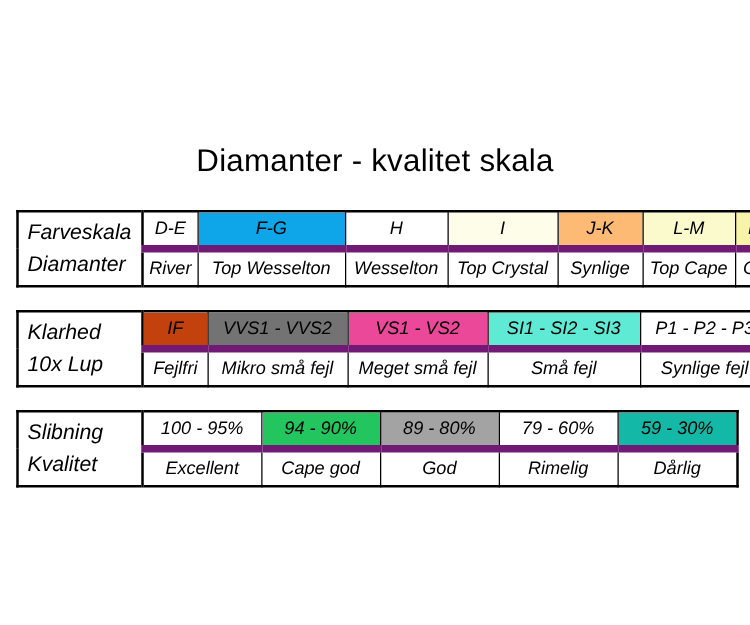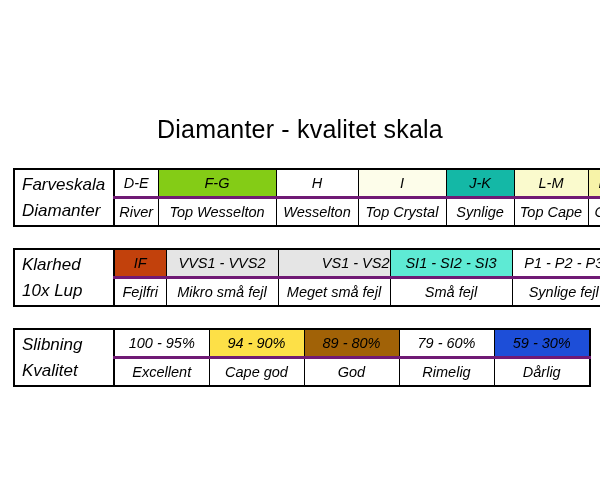--- a/index.html
+++ b/index.html
@@ -70,21 +70,21 @@
     border-top: none;
     border-bottom: none;
     border-right: 2px solid #000000;
   }
   .scale-table tr:first-child td { border-top: none; }
   .scale-table tr:last-child td  { border-bottom: none; }
   .scale-table td:last-child     { border-right: none; }
   .scale-table td:first-child    { border-left: none; }
 
   
-  .scale-table tr:first-child td.data { border-bottom: 3px solid #701a75; }
+  .scale-table tr:first-child td.data { border-bottom: 6px solid #701a75; }
 
   
   #table-color    { top: 168px; }
   #table-clarity  { top: 248px; }
   #table-cut      { top: 328px; }
 
   
   .rowlabel span { display: block; }
 </style>
 </head>
@@ -105,24 +105,24 @@
         <col style="width: 74px;">
         <col style="width: 48px;">
       </colgroup>
     <tbody>
         <tr>
           <td class="rowlabel" rowspan="2">
             <span>Farveskala</span>
             <span>Diamanter</span>
           </td>
           <td class="data" style="background: rgb(255, 255, 255);">D-E</td>
-          <td class="data" style="background: #84cc16;">F-G</td>
+          <td class="data" style="background: #0ea5e9;">F-G</td>
           <td class="data" style="background: rgb(255, 255, 255);">H</td>
           <td class="data" style="background: rgb(253, 253, 234);">I</td>
-          <td class="data" style="background: #14b8a6; margin-left: 17px;">J-K</td>
+          <td class="data" style="background: #fdba74; margin-left: 17px;">J-K</td>
           <td class="data" style="background: rgb(250, 250, 205);">L-M</td>
           <td class="data" style="background: rgb(247, 243, 168);">N-O</td>
         </tr>
         <tr>
           <td class="data">River</td>
           <td class="data">Top Wesselton</td>
           <td class="data">Wesselton</td>
           <td class="data">Top Crystal</td>
           <td class="data">Synlige</td>
           <td class="data">Top Cape</td>
@@ -140,22 +140,22 @@
         <col style="width: 122px;">
         <col style="width: 104px;">
       </colgroup>
     <tbody>
         <tr>
           <td class="rowlabel" rowspan="2">
             <span>Klarhed</span>
             <span>10x Lup</span>
           </td>
           <td class="data" style="background: #c2410c;">IF</td>
-          <td class="data" style="background: #e5e5e5;">VVS1 - VVS2</td>
-          <td class="data" style="background: #e5e5e5; text-align: right;">VS1 - VS2</td>
+          <td class="data" style="background: #737373;">VVS1 - VVS2</td>
+          <td class="data" style="background: #ec4899;">VS1 - VS2</td>
           <td class="data" style="background: #5eead4;">SI1 - SI2 - SI3</td>
           <td class="data" style="background: rgb(255, 255, 255);">P1 - P2 - P3</td>
         </tr>
         <tr>
           <td class="data">Fejlfri</td>
           <td class="data">Mikro små fejl</td>
           <td class="data">Meget små fejl</td>
           <td class="data">Små fejl</td>
           <td class="data">Synlige fejl</td>
         </tr>
@@ -171,24 +171,24 @@
         <col style="width: 95px;">
         <col style="width: 96px;">
       </colgroup>
     <tbody>
         <tr>
           <td class="rowlabel" rowspan="2">
             <span>Slibning</span>
             <span>Kvalitet</span>
           </td>
           <td class="data" style="background: rgb(255, 255, 255);">100 - 95%</td>
-          <td class="data" style="background: #fde047;">94 - 90%</td>
-          <td class="data" style="background: #a16207;">89 - 80%</td>
+          <td class="data" style="background: #22c55e;">94 - 90%</td>
+          <td class="data" style="background: #a3a3a3;">89 - 80%</td>
           <td class="data" style="background: rgb(255, 255, 255);">79 - 60%</td>
-          <td class="data" style="background: #1d4ed8;">59 - 30%</td>
+          <td class="data" style="background: #14b8a6;">59 - 30%</td>
         </tr>
         <tr>
           <td class="data">Excellent</td>
           <td class="data">Cape god</td>
           <td class="data">God</td>
           <td class="data">Rimelig</td>
           <td class="data">Dårlig</td>
         </tr>
       </tbody>
   </table>

